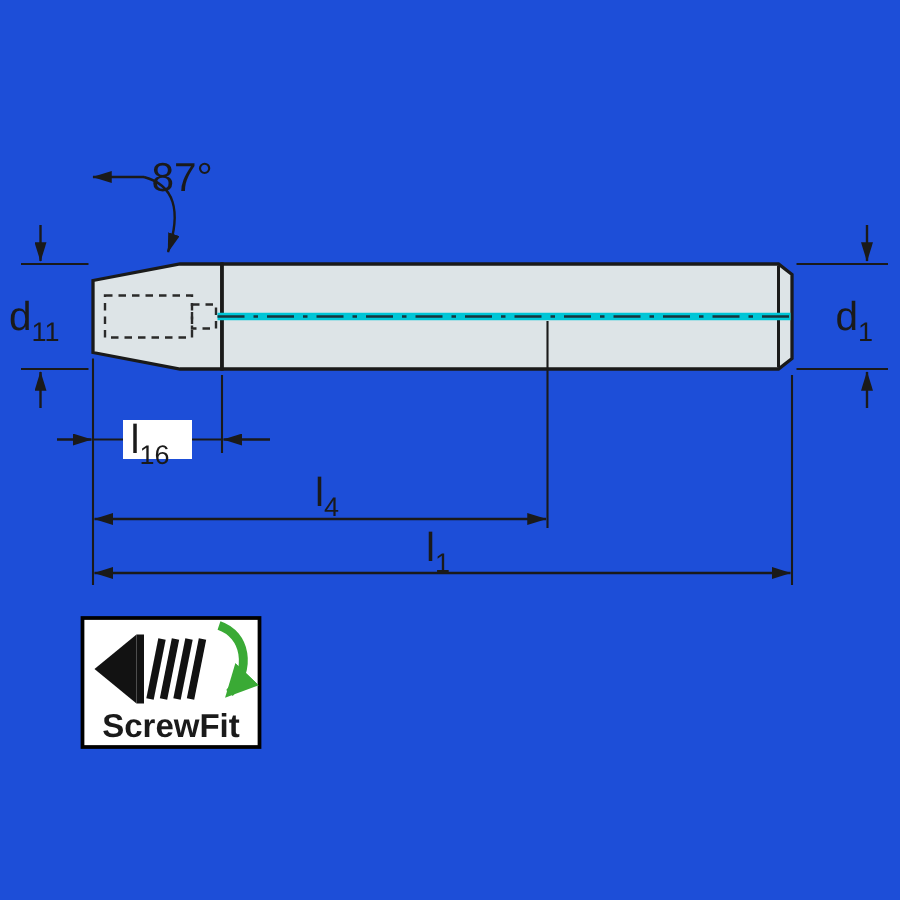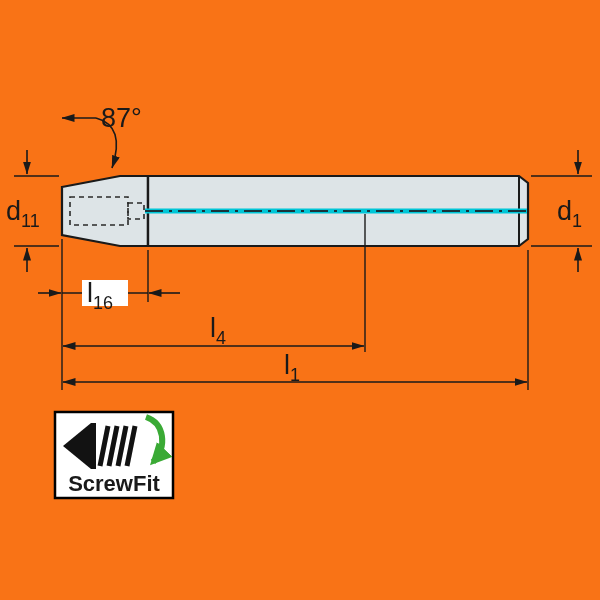--- a/index.html
+++ b/index.html
@@ -1,17 +1,17 @@
 <!DOCTYPE html>
 <html><head>
 <meta charset="utf-8">
 <style>
   html,body{margin:0;padding:0;background:#ffffff;}
   .stage{
-    width:600px;height:600px;background:#f97316;position:relative;overflow:hidden;
+    width:600px;height:600px;background:#1d4ed8;position:relative;overflow:hidden;
     font-family:"Liberation Sans", sans-serif;
   }
   svg text{font-family:"Liberation Sans", sans-serif;fill:#1a1a1a;}
   .dimtext{font-size:27px;}
   .subtext{font-size:18px;}
   .logotext{font-size:22px;font-weight:bold;}
 </style>
 </head>
 <body>
 

